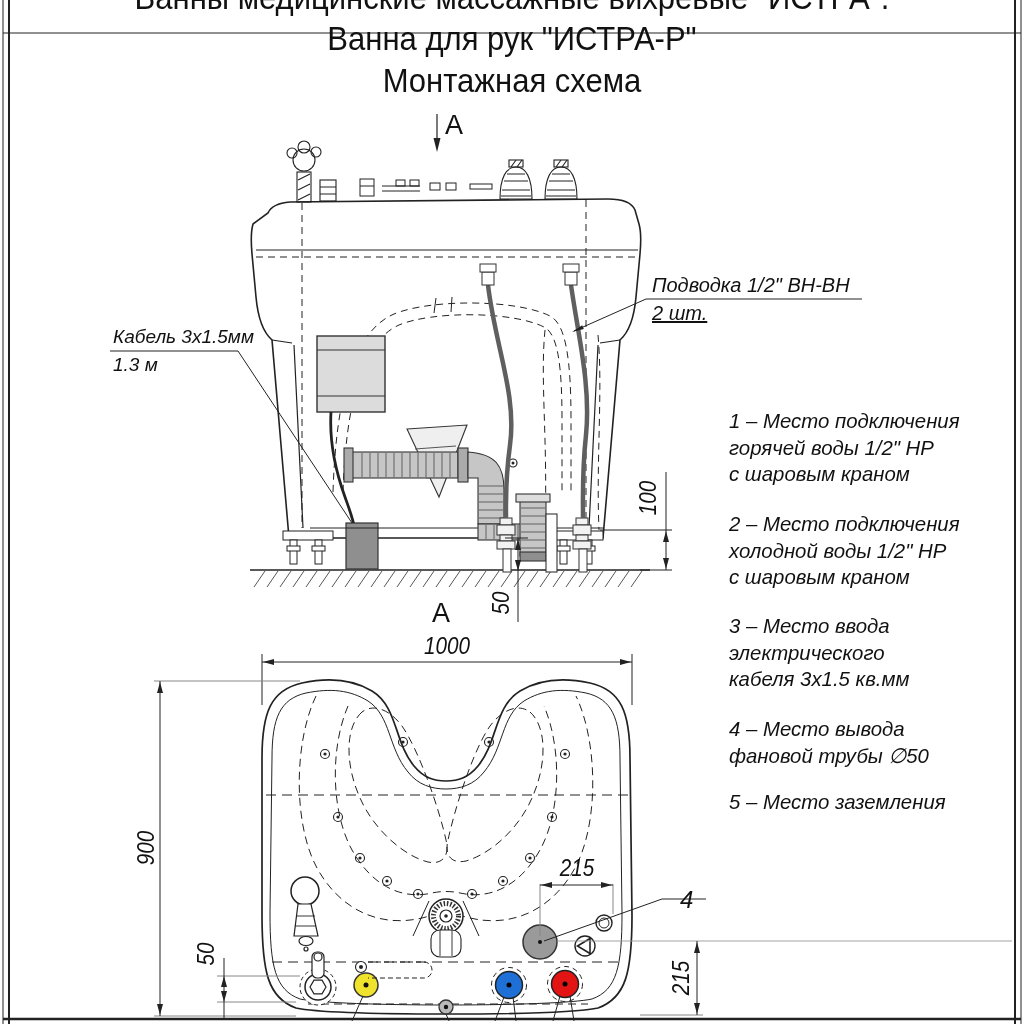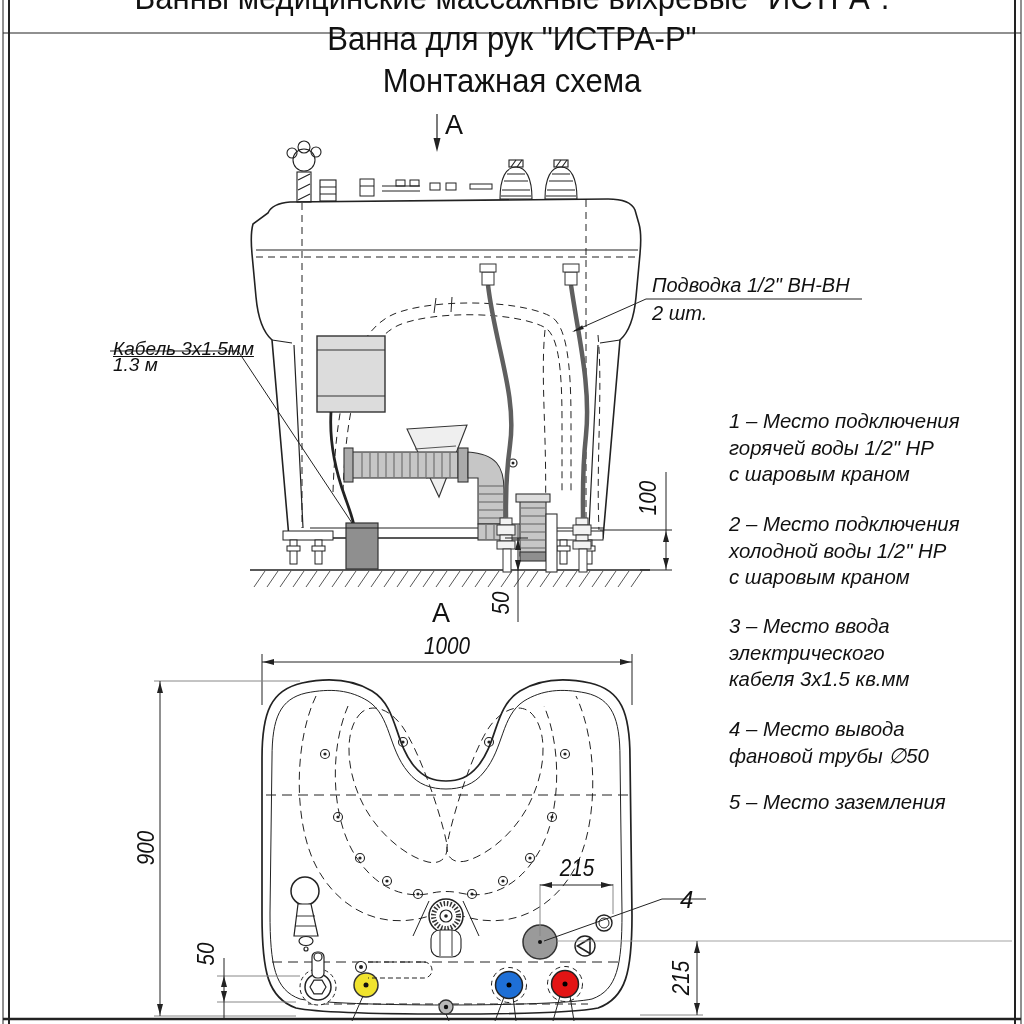--- a/index.html
+++ b/index.html
@@ -326,25 +326,25 @@
   </g>
 </svg>
 
 <div class="t title" style="top:-21px;">Ванны медицинские массажные вихревые "ИСТРА".</div>
 <div class="t title" style="top:20px;">Ванна для рук "ИСТРА-Р"</div>
 <div class="t title" style="top:62px;">Монтажная схема</div>
 
 <div class="t sec" style="left:445px;top:110px;">А</div>
 <div class="t sec" style="left:432px;top:598px;">А</div>
 
-<div class="t lbl" style="left:113px;top:338px;text-decoration:underline;">Кабель 3х1.5мм</div>
+<div class="t lbl" style="left:113px;top:326px;">Кабель 3х1.5мм</div>
 <div class="t lbl" style="left:113px;top:354px;">1.3 м</div>
 
 <div class="t lbl" style="left:652px;top:274px;font-size:20px;">Подводка 1/2" ВН-ВН</div>
-<div class="t lbl" style="left:652px;top:302px;font-size:20px;">2 шт.</div>
+<div class="t lbl" style="left:652px;top:302px;font-size:20px;text-decoration:underline;">2 шт.</div>
 
 <div class="t dim" style="left:680px;top:886px;font-size:24px;">4</div>
 
 <div class="t dim rot" style="left:648px;top:498px;">100</div>
 <div class="t dim rot" style="left:501px;top:603px;">50</div>
 <div class="t dim ctr" style="left:447px;top:646px;">1000</div>
 <div class="t dim rot" style="left:146px;top:848px;">900</div>
 <div class="t dim rot" style="left:206px;top:954px;">50</div>
 <div class="t dim ctr" style="left:577px;top:868px;">215</div>
 <div class="t dim rot" style="left:681px;top:978px;">215</div>

